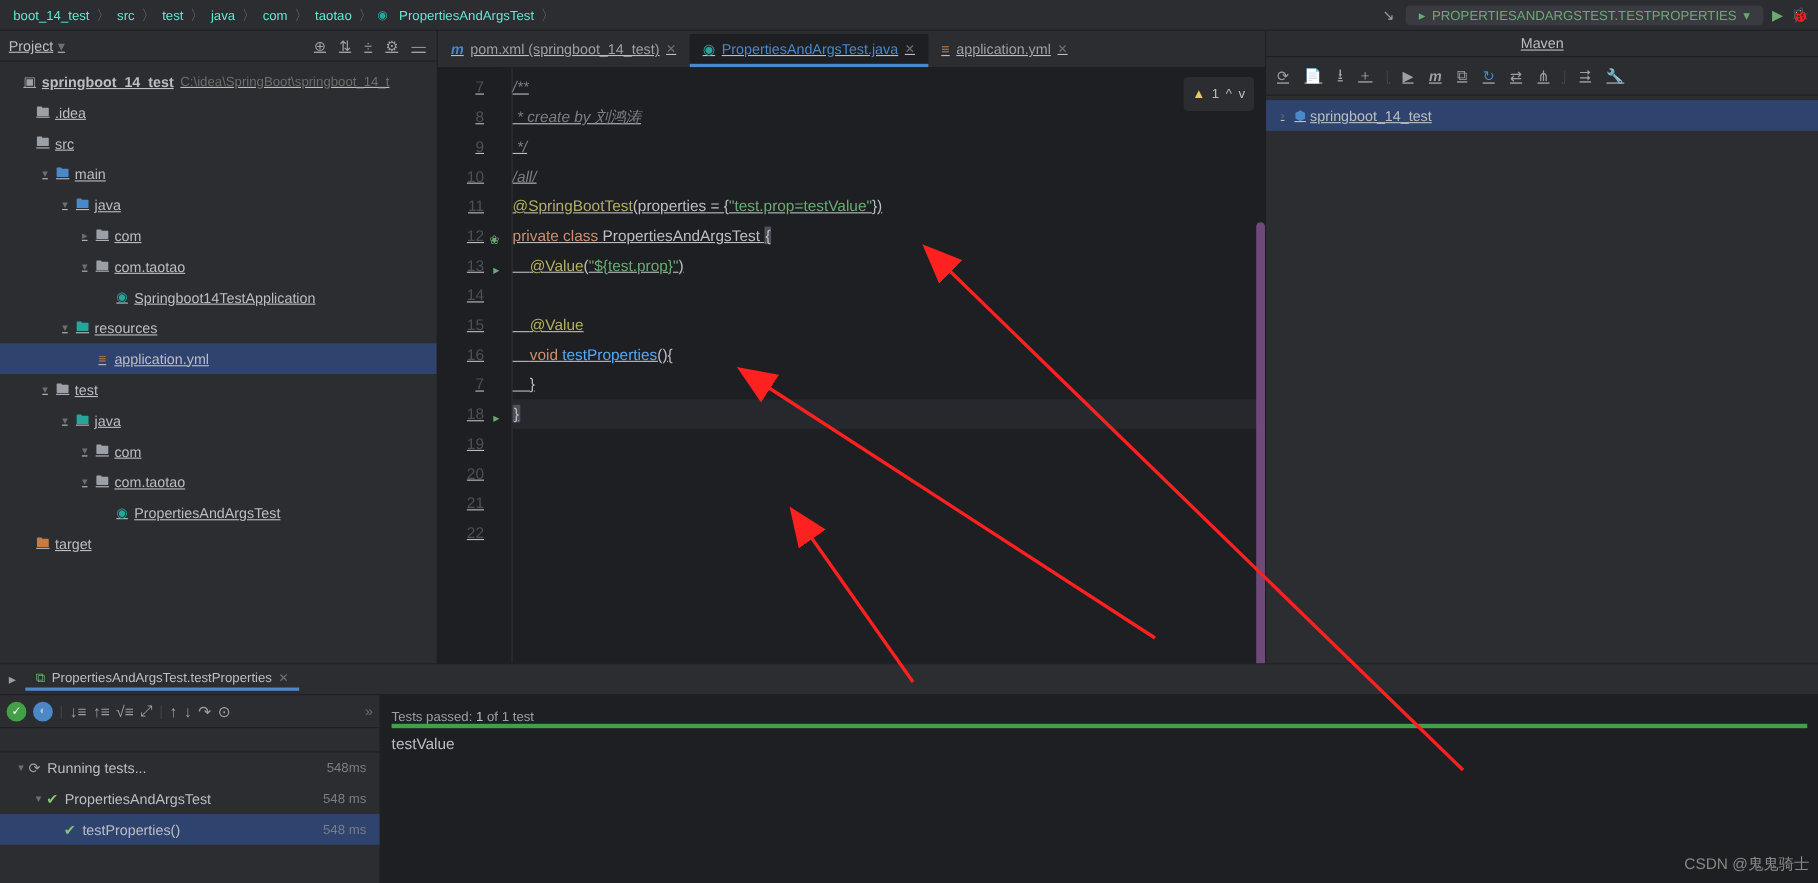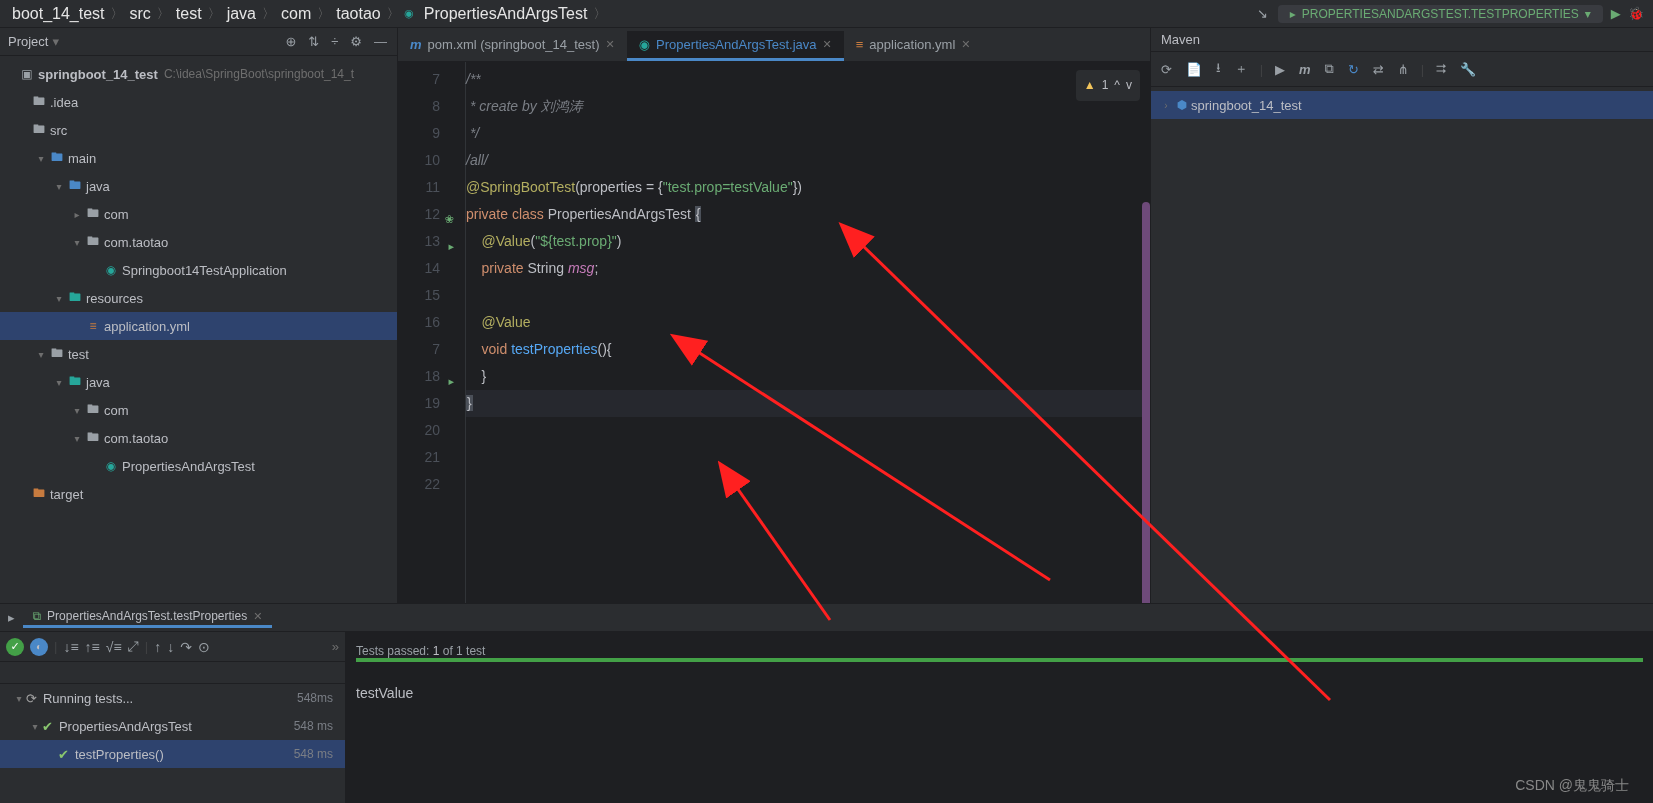--- a/index.html
+++ b/index.html
@@ -1,27 +1,27 @@
 <!DOCTYPE html>
 <html><head>
 <meta charset="utf-8">
 <style>
 * { margin: 0; padding: 0; box-sizing: border-box; font-family: 'Segoe UI', Arial, sans-serif; }
 body { background: #2b2d30; color: #bcbec4; font-size: 13px; overflow: hidden; width: 1653px; height: 803px; position: relative; }
 .root { display: flex; flex-direction: column; height: 100%; }
 .breadcrumb-bar { display: flex; align-items: center; height: 28px; padding: 0 8px; background: #2b2d30; border-bottom: 1px solid #1e1f22; }
-.breadcrumb-item { color: #e5e5e5; padding: 0 4px; font-size: 16px; }
+.breadcrumb-item { color: #5eead4; padding: 0 4px; font-size: 12px; }
 .breadcrumb-sep { color: #6e6e6e; padding: 0 2px; }
 .breadcrumb-icon { width: 14px; height: 14px; display: inline-flex; align-items: center; justify-content: center; font-size: 11px; margin-right: 4px; }
 .toolbar-right { margin-left: auto; display: flex; align-items: center; gap: 8px; }
 .run-config { background: #393b40; color: #6aab73; padding: 2px 12px; border-radius: 4px; font-size: 12px; display: flex; align-items: center; gap: 6px;}
 .run-icon-green { color: #6aab73; cursor: pointer; }
 .run-icon-bug { color: #6aab73; cursor: pointer; }
 .icon-btn { color: #9aa0a6; cursor: pointer; padding: 2px; }
-.main-row { display: flex; flex: 1; min-height: 0; }
+.main-row { display: flex; flex: 1; min-height: 0; text-decoration: underline; }
 .project-panel { width: 398px; background: #2b2d30; border-right: 1px solid #1e1f22; display: flex; flex-direction: column; }
 .project-header { display: flex; align-items: center; height: 28px; padding: 0 8px; border-bottom: 1px solid #1e1f22; }
 .project-header-label { font-size: 13px; }
 .project-header-icons { margin-left: auto; display: flex; gap: 8px; align-items: center; }
 .tree { flex: 1; overflow: auto; padding: 4px 0; }
 .tree-row { display: flex; align-items: center; height: 28px; padding: 0 4px; cursor: pointer; }
 .tree-row.selected { background: #2e436e; }
 .tree-indent { display: inline-block; }
 .tree-chevron { width: 14px; color: #6e6e6e; font-size: 10px; text-align: center; }
 .tree-icon { width: 18px; display: inline-flex; align-items: center; justify-content: center; font-size: 12px; }
@@ -55,42 +55,42 @@
 .c-class { color: #bcbec4; }
 .c-field { color: #c77dbb; font-style: italic; }
 .c-method { color: #56a8f5; }
 .c-paren { color: #bcbec4; }
 .c-named { color: #bcbec4; }
 .c-cursor { background: #4b5059; padding: 0 1px; }
 .inspections { position: absolute; top: 8px; right: 10px; display: flex; align-items: center; gap: 6px; background: #2b2d30; padding: 2px 8px; border-radius: 4px; font-size: 12px; }
 .warn-icon { color: #f2c55c; }
 .scrollbar-marker { position: absolute; right: 0; top: 140px; width: 8px; height: 420px; background: #6e4a7a; border-radius: 4px; }
 .maven-panel { width: 503px; background: #2b2d30; border-left: 1px solid #1e1f22; display: flex; flex-direction: column;}
-.maven-header { padding: 4px 10px; border-bottom: 1px solid #1e1f22; font-size: 13px; }
+.maven-header { padding: 4px 10px; border-bottom: 1px solid #1e1f22; font-size: 13px; text-align: center; }
 .maven-toolbar { display: flex; gap: 10px; padding: 4px 8px; border-bottom: 1px solid #1e1f22; align-items: center; }
 .maven-tree { padding: 4px 0; }
 .maven-row { display: flex; align-items: center; height: 28px; padding: 0 8px; background: #2e436e; }
 .bottom-panel { height: 200px; display: flex; flex-direction: column; border-top: 1px solid #1e1f22; }
 .bottom-tabs { height: 28px; background: #2b2d30; display: flex; align-items: center; padding: 0 8px; border-bottom: 1px solid #1e1f22;}
 .bottom-tab { display: flex; align-items: center; gap: 6px; padding: 2px 10px; font-size: 12px; border-bottom: 3px solid #4a88c7; }
 .bottom-body { flex: 1; display: flex; }
 .test-sidebar { width: 346px; background: #2b2d30; border-right: 1px solid #1e1f22; display: flex; flex-direction: column; }
 .test-toolbar { display: flex; height: 30px; align-items: center; padding: 0 6px; gap: 6px; border-bottom: 1px solid #1e1f22; }
 .test-toolbar .tb-icon { color: #9aa0a6; cursor: pointer; font-size: 14px; }
 .test-check { width: 18px; height: 18px; background: #43a047; border-radius: 50%; display: flex; align-items: center; justify-content: center; color: white; font-size: 11px;}
 .test-stop { width: 18px; height: 18px; background: #4a88c7; border-radius: 50%; display: flex; align-items: center; justify-content: center; font-size: 10px;}
 .test-row { display: flex; align-items: center; height: 28px; padding: 0 6px; cursor: pointer;}
 .test-row.selected { background: #2e436e; }
 .pass-icon { color: #89c76f; font-size: 13px; }
 .spinner-icon { color: #a0a0a0; }
 .test-time { margin-left: auto; color: #7a7e85; font-size: 12px; padding-right: 6px;}
 .test-output { flex: 1; background: #1e1f22; padding: 4px 10px; font-family: Consolas, monospace; font-size: 14px; position: relative;}
 .test-status-bar { height: 22px; display: flex; align-items: flex-end; padding: 0 10px; font-size: 12px; color: #9aa0a6;}
 .green-bar { height: 4px; background: #43a047; }
-.watermark { position: absolute; bottom: 8px; right: 24px; color: #888; font-size: 14px; z-index: 999; }
+.watermark { position: absolute; bottom: 8px; right: 8px; color: #888; font-size: 14px; z-index: 999; }
 svg.arrow { position: absolute; pointer-events: none; z-index: 500; }
 </style>
 </head>
 <body>
 
 <div class="root">
 
   <div class="breadcrumb-bar">
     <span class="breadcrumb-item">boot_14_test</span>
       <span class="breadcrumb-sep">〉</span>
@@ -283,21 +283,20 @@
             <span>v</span>
           </div>
           <div class="scrollbar-marker"></div>
         <div class="code-line"><span class="c-comment">/**</span></div>
             <div class="code-line"><span class="c-comment"> * create by 刘鸿涛</span></div>
             <div class="code-line"><span class="c-comment"> */</span></div>
             <div class="code-line"><span class="c-comment">/all/</span></div>
             <div class="code-line"><span class="c-anno">@SpringBootTest</span><span class="c-paren">(</span><span class="c-named">properties</span> = {<span class="c-string">"test.prop=testValue"</span>})</div>
             <div class="code-line"><span class="c-keyword">private</span> <span class="c-keyword">class</span> <span class="c-class">PropertiesAndArgsTest</span> <span class="c-cursor">{</span></div>
             <div class="code-line">    <span class="c-anno">@Value</span>(<span class="c-string">"${test.prop}"</span>)</div>
-            <div class="code-line">    <span class="c-keyword">private</span> <span class="c-class">String</span> <span class="c-field">msg</span>;</div>
             <div class="code-line"></div>
             <div class="code-line">    <span class="c-anno">@Value</span></div>
             <div class="code-line">    <span class="c-keyword">void</span> <span class="c-method">testProperties</span>(){</div>
             <div class="code-line">    }</div>
             <div class="code-line current"><span class="c-cursor">}</span></div>
             <div class="code-line"></div>
           </div>
       </div>
     </div>
 
@@ -381,21 +380,21 @@
             </div>
           </div>
       </div>
       <div class="test-output">
         <div class="test-status-bar" style="padding:0">
           <span>Tests passed:</span>&nbsp;
           <span style="color:#bcbec4">1</span>&nbsp;
           <span>of 1 test</span>
         </div>
         <div class="green-bar"></div>
-        <div style="padding-top:23px">testValue</div>
+        <div style="padding-top:6px">testValue</div>
       </div>
     </div>
   </div>
 </div>
 
 <svg class="arrow" style="left:0;top:0;width:1653px;height:803px">
   <defs>
       <marker id="ah" markerWidth="12" markerHeight="10" refX="2" refY="5" orient="auto">
         <polygon points="0 0, 12 5, 0 10" fill="#ff2020"></polygon>
       </marker>

